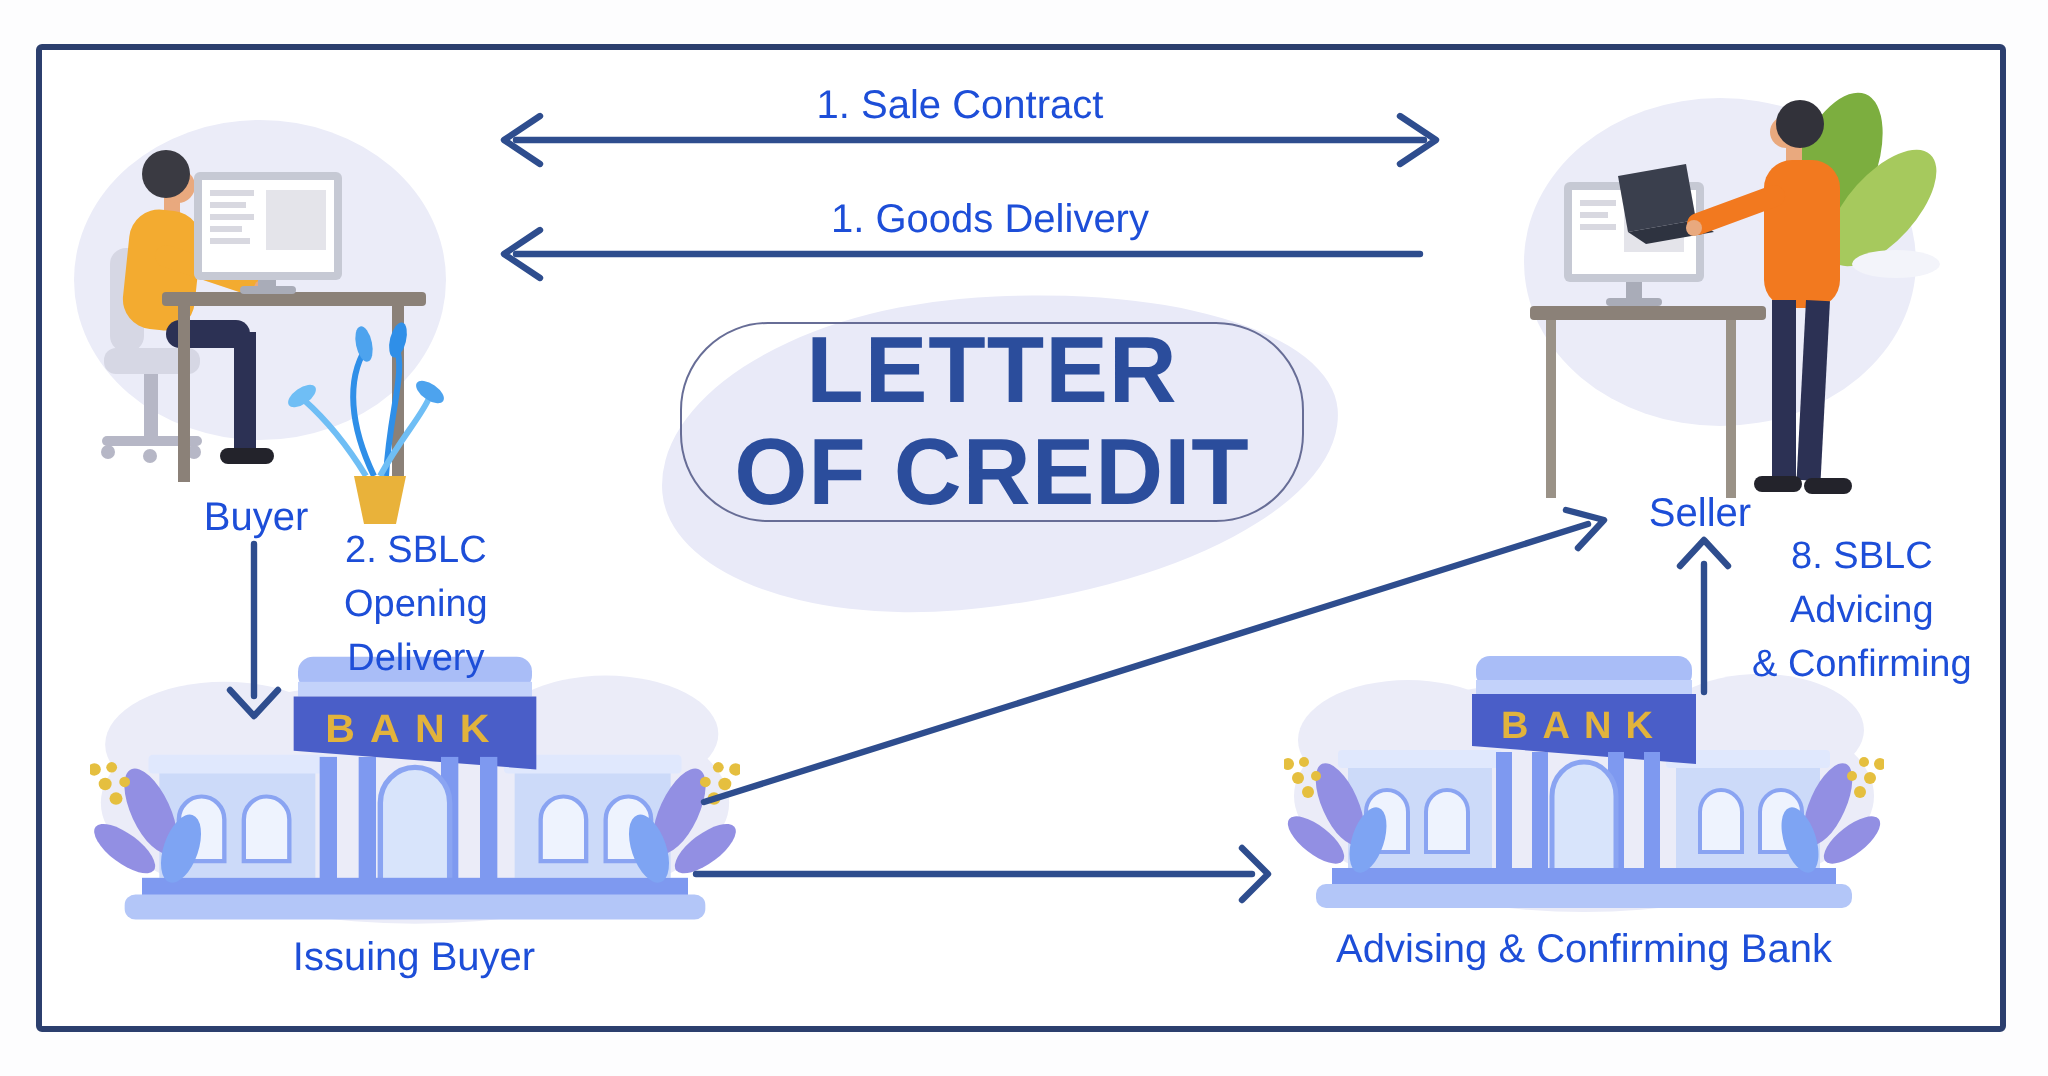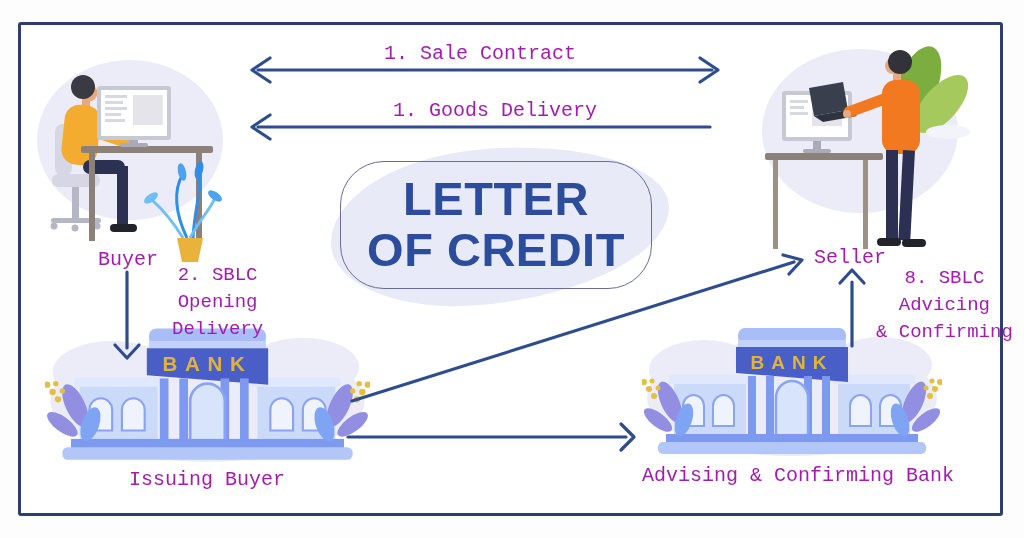--- a/index.html
+++ b/index.html
@@ -11,33 +11,33 @@
   }
   .stage{position:absolute;inset:0;}
   .frame{
     position:absolute;left:18px;top:22px;width:985px;height:494px;
     border:3px solid #2c3f6e;border-radius:3px;background:#ffffff;
     box-sizing:border-box;
   }
   .illus{position:absolute;}
   .overlay{position:absolute;left:0;top:0;width:1024px;height:538px;pointer-events:none;}
   .label{
-    position:absolute;color:#a21caf;font-size:20px;white-space:nowrap;font-family:Liberation Mono, monospace;
+    position:absolute;color:#1d4ed8;font-size:20px;white-space:nowrap;
   }
   .label-center{text-align:center;}
   .label-lines{font-size:19px;text-align:center;}
   .label-lines span{display:block;line-height:27px;}
   .title-blob{
     position:absolute;left:330px;top:148px;width:340px;height:155px;
     background:#e9eaf8;
     border-radius:46% 54% 58% 42% / 54% 46% 54% 46%;
     transform:rotate(-5deg);
   }
   .title-box{
-    position:absolute;left:340px;top:161px;width:312px;height:128px;
+    position:absolute;left:340px;top:161px;width:312px;height:100px;
     border:1.6px solid #676d96;border-radius:44px;
     display:flex;flex-direction:column;align-items:center;justify-content:center;
     box-sizing:border-box;
   }
   .title-box .tline{
     font-size:47px;font-weight:bold;color:#2b4d9c;line-height:1.08;
     letter-spacing:0.5px;text-align:center;
   }
 </style>
 </head>

